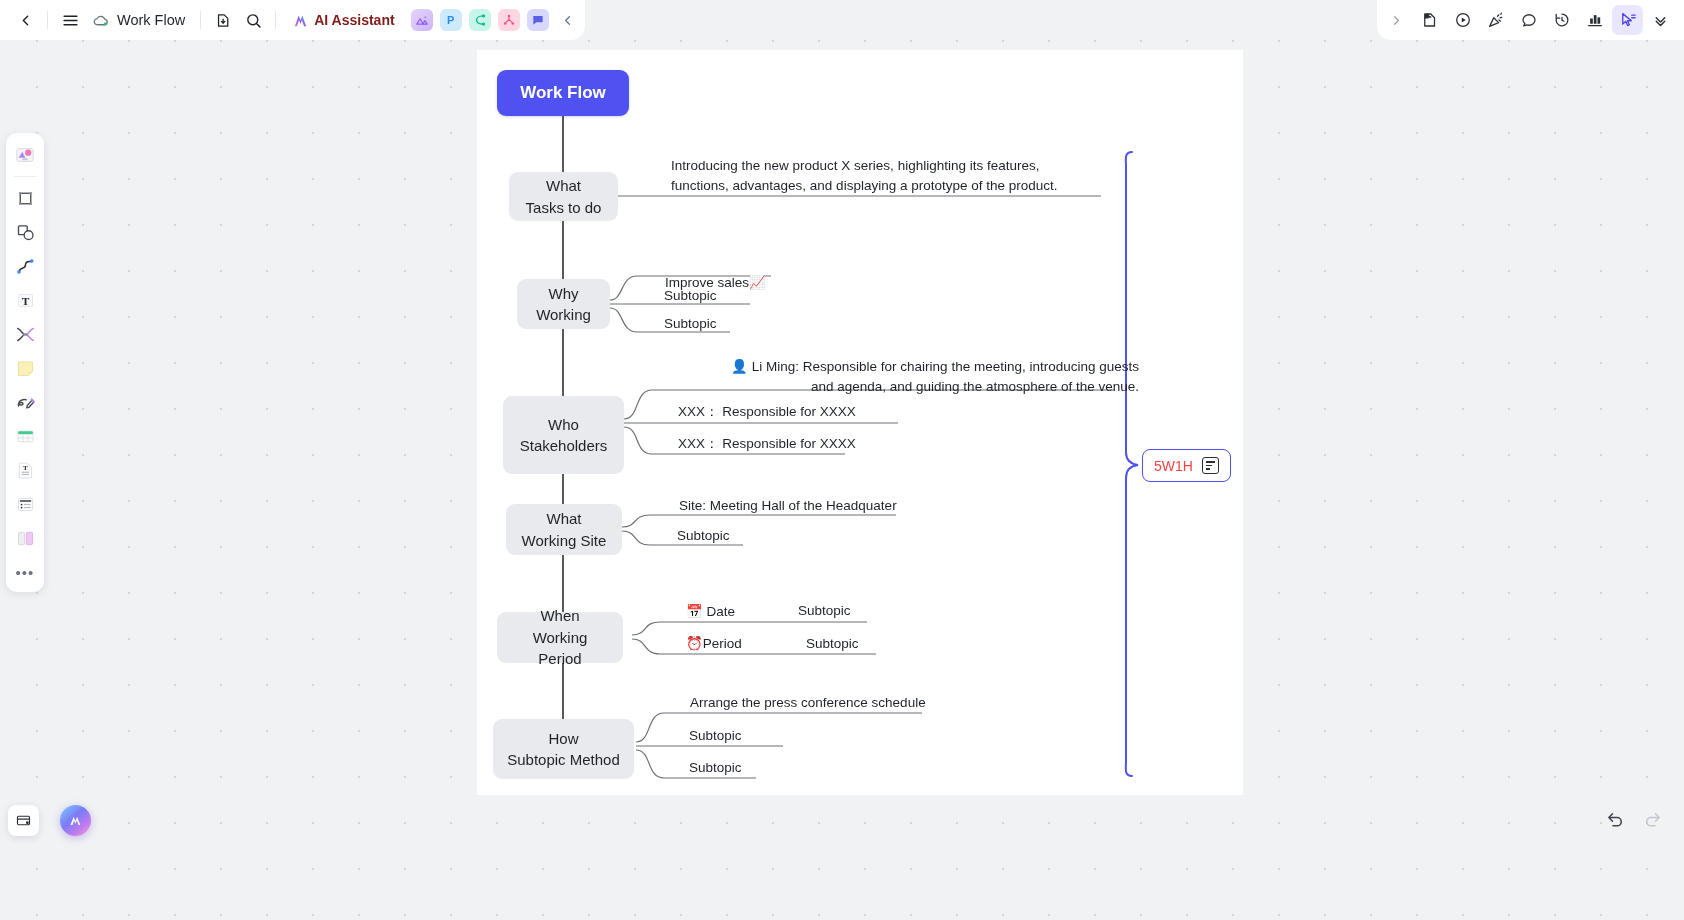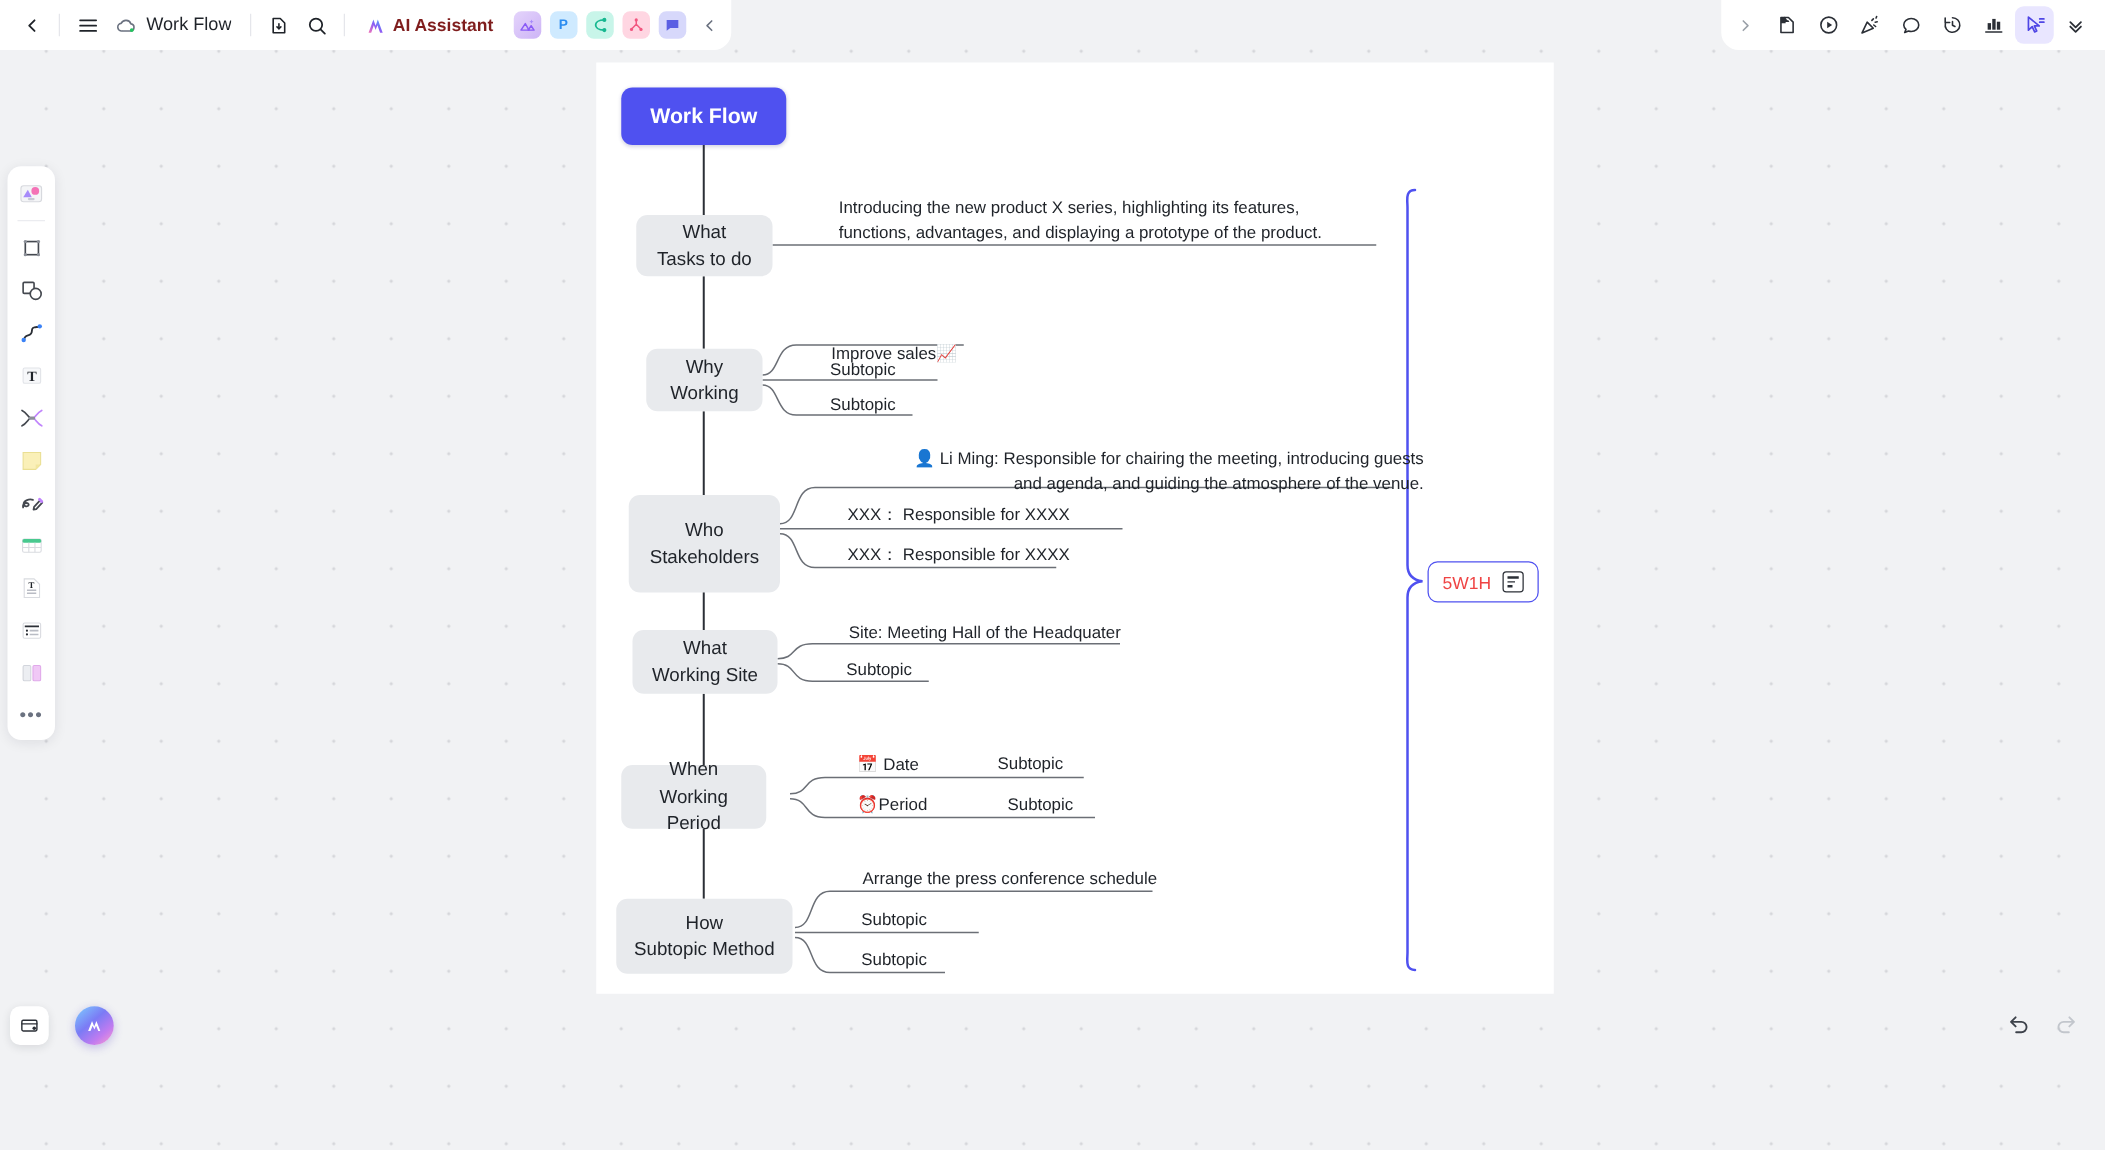--- a/index.html
+++ b/index.html
@@ -263,21 +263,21 @@
   <div class="leaf" style="left:678px; top:402px;">XXX： Responsible for XXXX</div>
   <div class="leaf" style="left:678px; top:434px;">XXX： Responsible for XXXX</div>
 
   <div class="node branch" style="left:506px; top:504px; width:116px; height:51px;">
     <span>What</span>
     <span>Working Site</span>
   </div>
   <div class="leaf" style="left:679px; top:496px;">Site: Meeting Hall of the Headquater</div>
   <div class="leaf" style="left:677px; top:526px;">Subtopic</div>
 
-  <div class="node branch" style="left:497px; top:612px; width:116px; height:51px;">
+  <div class="node branch" style="left:497px; top:612px; width:126px; height:51px;">
     <span>When</span>
     <span>Working Period</span>
   </div>
   <div class="leaf" style="left:686px; top:602px;">📅 Date</div>
   <div class="sub" style="left:798px; top:603px;">Subtopic</div>
   <div class="leaf" style="left:686px; top:634px;">⏰Period</div>
   <div class="sub" style="left:806px; top:636px;">Subtopic</div>
 
   <div class="node branch" style="left:493px; top:719px; width:141px; height:60px;">
     <span>How</span>

